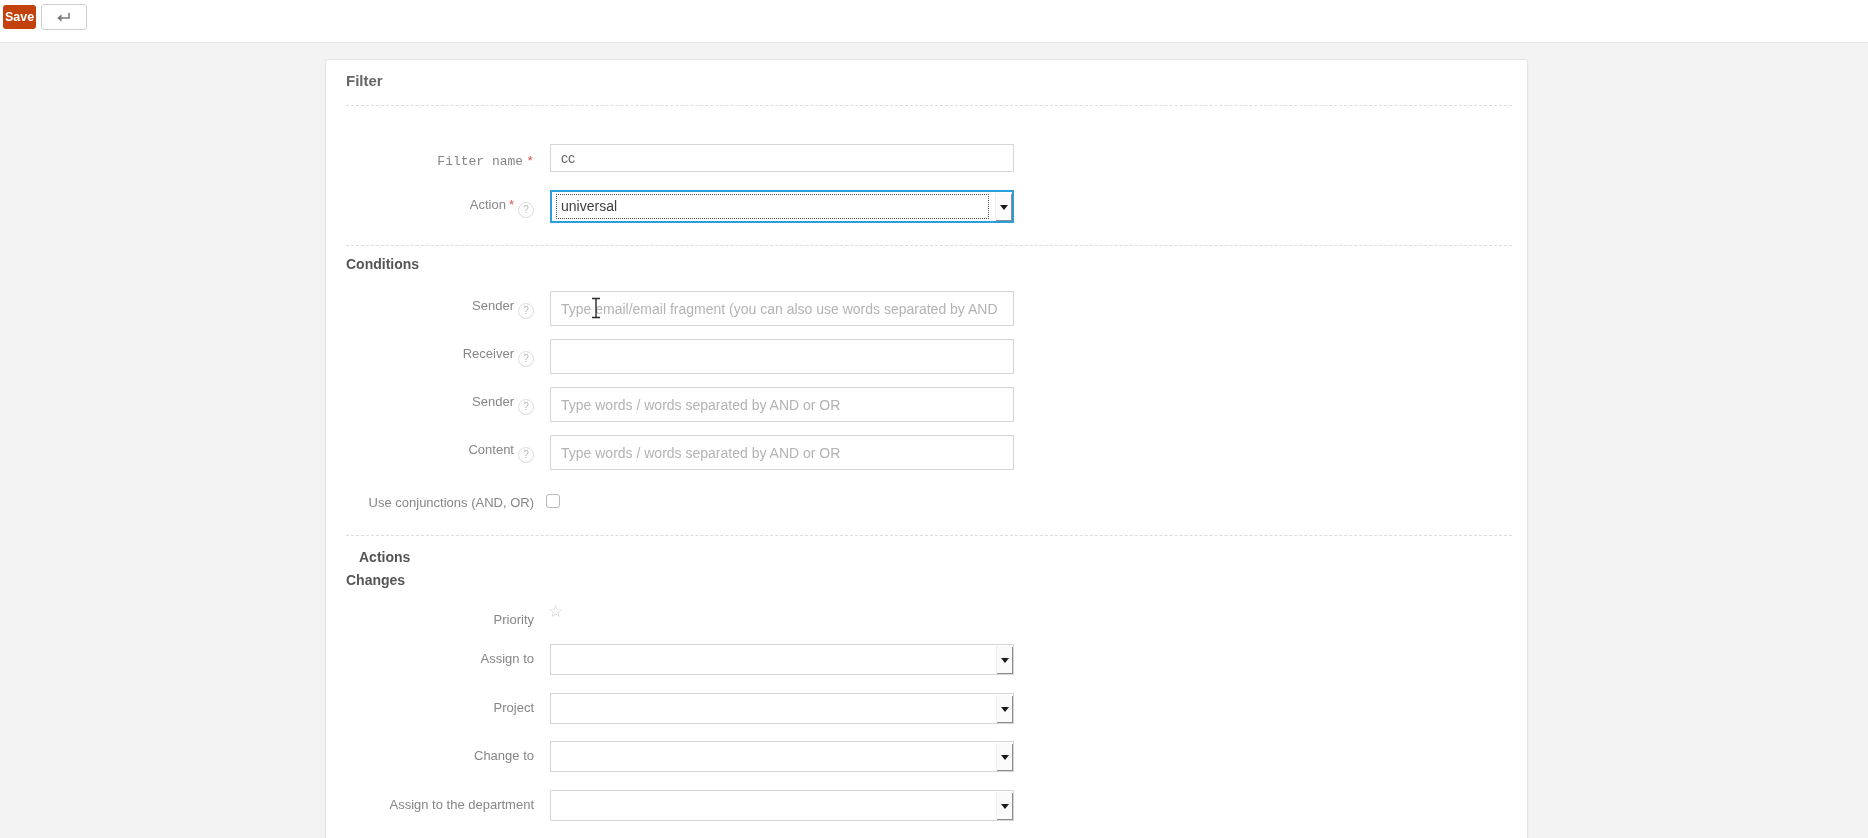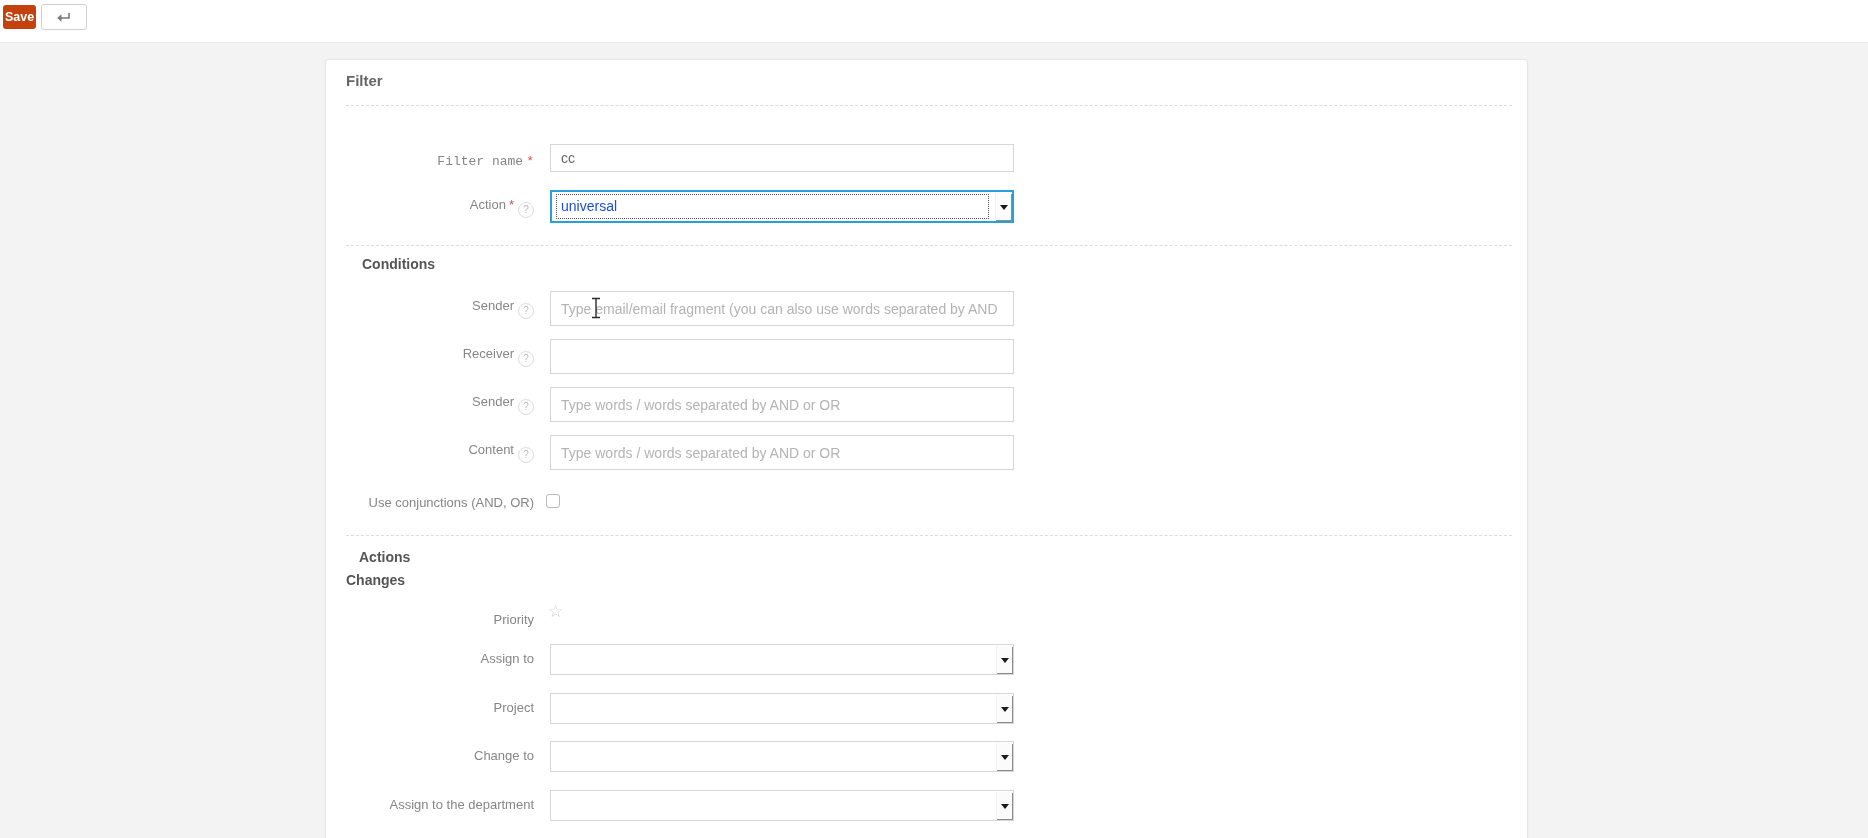--- a/index.html
+++ b/index.html
@@ -48,21 +48,21 @@
   .sel { position:absolute; left:224px; width:464px; height:31px;
     background:#fff; border:1px solid #d6d6d6; cursor:default; }
   .sel .arrow { position:absolute; right:1px; top:1px; bottom:1px; width:16px;
     background:#fbfbfb; border-left:1px solid #efefef;
     box-shadow:1px 1px 0 #8b8b8b; }
   .sel .arrow i { position:absolute; left:50%; top:50%; margin:-2px 0 0 -4px;
     width:0; height:0; border-left:4px solid transparent;
     border-right:4px solid transparent; border-top:5px solid #1a1a1a; }
   .sel.focused { border:2px solid #2a9fd9; height:33px; }
   .sel.focused .sel-text { position:absolute; left:5px; top:3px; bottom:3px; right:24px;
-    outline:1px dotted #555; font-size:14px; color:#1d4ed8; line-height:23px;
+    outline:1px dotted #555; font-size:14px; color:#404040; line-height:23px;
     padding-left:4px; white-space:nowrap; overflow:hidden; }
 
   .checkbox { position:absolute; left:220px; width:14px; height:14px;
     border:1px solid #b9b9b9; border-radius:3px; background:#fff; cursor:pointer; }
 
   .star { position:absolute; left:222px; font-size:17px; color:#cfcfcf;
     line-height:16px; cursor:pointer; }
 
   .cursor-ibeam { position:absolute; left:264px; top:237px; pointer-events:none; }
 </style>
@@ -97,21 +97,21 @@
     </div>
     <div class="sel focused" style="top:130px;">
       <div class="sel-text">universal</div>
       <div class="arrow">
           <i></i>
         </div>
     </div>
 
     <div class="dashed" style="top:185px;"></div>
 
-    <div class="sec-title bold" style="left:36px; top:196px;">Conditions</div>
+    <div class="sec-title bold" style="left:20px; top:196px;">Conditions</div>
 
     <div class="row-label" style="top:238px;">
       <span>Sender</span><span class="help">?</span>
     </div>
     <input class="txt h31" style="top: 231px;" type="text" placeholder="Type email/email fragment (you can also use words separated by AND">
 
     <div class="row-label" style="top:286px;">
       <span>Receiver</span><span class="help">?</span>
     </div>
     <input class="txt h31" style="top: 279px;" type="text">

